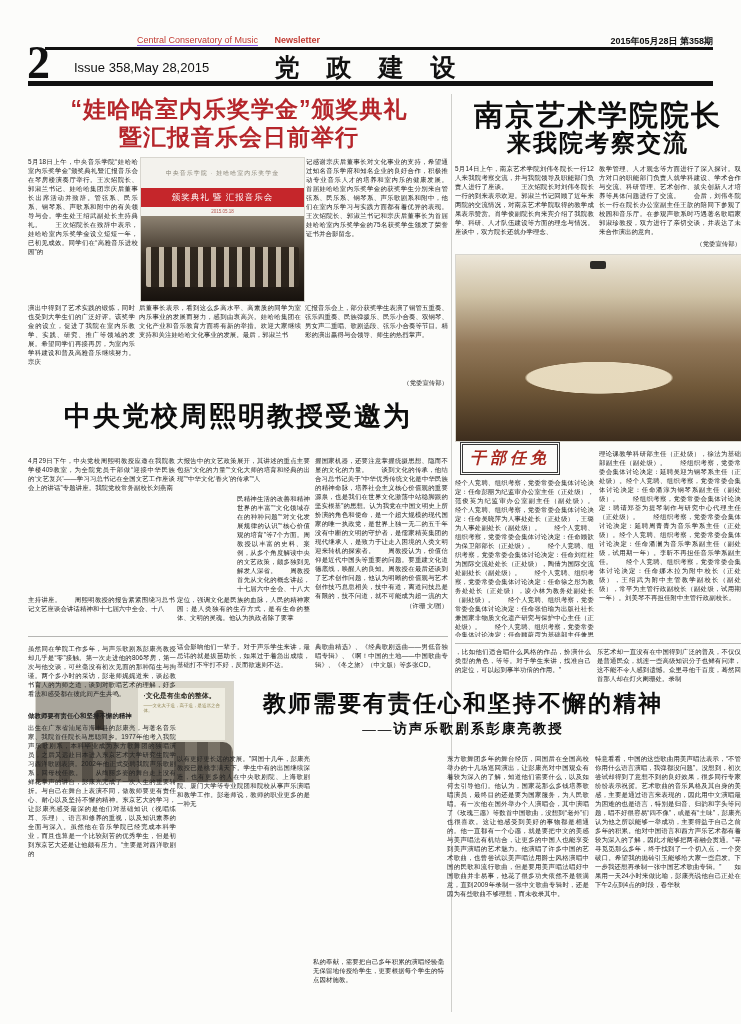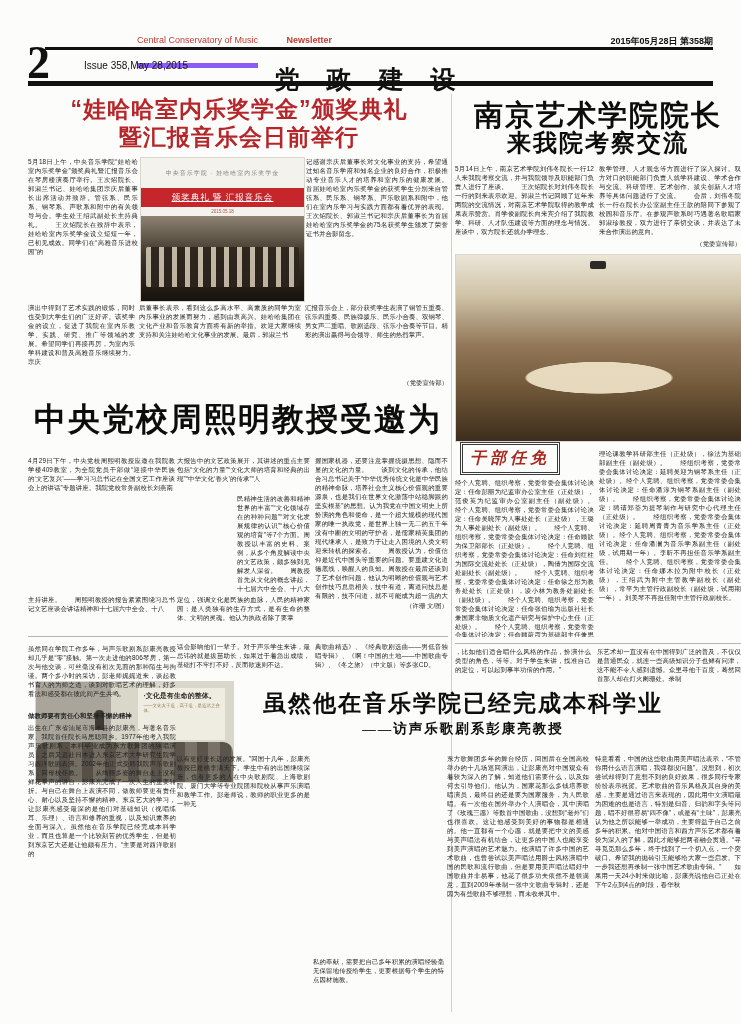--- a/index.html
+++ b/index.html
@@ -14,21 +14,21 @@
   .rule{background:#111;}
   .rule-thin{background:#b5b5b2;}
   .vdiv{background:#cfcfcb;}
   .seal{border:3px double #3a3a3a;color:#a8281f;font-weight:bold;font-style:italic;
         font-size:16px;letter-spacing:4px;padding:3px 7px;background:#fcfcfa;white-space:nowrap;}
   .photo{overflow:hidden;}
   
   .ap{display:flex;flex-direction:column;border:1px solid #d8d6cf;}
   .ap-top{height:30px;background:#f3f2ed;display:flex;align-items:center;justify-content:center;
           font-size:6px;color:#8a8578;letter-spacing:1px;}
-  .ap-band{height:19px;background:#c5262b;color:#fff;font-size:8.5px;text-align:center;line-height:19px;letter-spacing:1px;text-decoration:underline;}
+  .ap-band{height:19px;background:#c5262b;color:#fff;font-size:8.5px;text-align:center;line-height:19px;letter-spacing:1px;}
   .ap-date{height:9px;background:#f3f2ed;font-size:4.5px;text-align:center;color:#b2554f;line-height:9px;}
   .ap-stage{flex:1;position:relative;background:linear-gradient(180deg,#8d8272 0%,#40362b 45%,#17120e 100%);}
   .ap-people{position:absolute;left:5px;right:5px;bottom:14px;height:40px;border-radius:2px;
              background:repeating-linear-gradient(90deg,#d9cdb9 0 5px,#2c241c 5px 13px);opacity:.85;}
   
   .mp{background:
       radial-gradient(ellipse 120px 26px at 50% 66%,rgba(236,224,196,.95) 0 60%,rgba(236,224,196,0) 62%),
       linear-gradient(180deg,#ece6d8 0%,#cfc2a6 22%,#93795a 48%,#6f5738 72%,#3d2d1d 100%);
       border:1px solid #d8d6cf;position:relative;}
   .mp-proj{position:absolute;top:6px;left:47%;width:16px;height:8px;background:#2c2a26;border-radius:2px;}
@@ -37,38 +37,38 @@
   
   .lp{position:relative;background:linear-gradient(90deg,#a9a59b 0 38%,#d9d6ca 38% 100%);border:1px solid #d8d6cf;}
   .lp-screen{position:absolute;right:4%;top:6%;width:44%;height:52%;background:#efede2;padding:4px 5px;box-sizing:border-box;}
   .lp-s1{font-size:7px;font-weight:bold;color:#33302a;line-height:1.25;}
   .lp-s2{font-size:4.5px;color:#8a7d4a;margin-top:2px;}
   .lp-crowd{position:absolute;left:0;right:0;bottom:0;height:40%;
             background:repeating-linear-gradient(90deg,#4c463e 0 11px,#6e675c 11px 23px);
             border-radius:10px 10px 0 0;opacity:.9;}
   .lp-speaker{position:absolute;left:30%;top:28%;width:9px;height:20px;background:#3f3a33;border-radius:4px 4px 0 0;}
   .mast-en{font-size:9px;color:#c23a32;}
-  .mast-en .u{border-bottom:5px solid #8b5cf6;padding-bottom:18px;}
-  .mast-en .nl{font-weight:bold;margin-left:26px;}
+  .mast-en .u{border-bottom:1px solid #8b5cf6;padding-bottom:0;}
+  .mast-en .nl{font-weight:bold;margin-left:14px;}
   .subhead{font-weight:bold;}
 </style>
 </head>
 <body>
 
 <div class="page">
 
   <div class="abs mast-en" style="left:137px;top:35px;">
     <span class="u">Central Conservatory of Music</span>
     <span class="nl">Newsletter</span>
   </div>
   <div class="abs" style="right:28px;top:35px;font-size:9px;font-weight:bold;">2015年05月28日 第358期</div>
   <div class="abs rule" style="left:45px;top:47px;width:668px;height:3px;"></div>
   <div class="abs" style="left:27px;top:40px;font-size:46px;font-weight:bold;font-family:'Liberation Serif',serif;line-height:1;">2</div>
-  <div class="abs" style="left:84px;top:60px;font-size:10px;">Issue 358,May 28,2015</div>
-  <div class="abs" style="left:160px;top:63px;width:420px;text-align:center;font-size:25px;font-weight:bold;letter-spacing:10px;">党 政 建 设</div>
+  <div class="abs" style="left:74px;top:60px;font-size:13px;">Issue 358,May 28,2015</div>
+  <div class="abs" style="left:160px;top:51px;width:420px;text-align:center;font-size:25px;font-weight:bold;letter-spacing:10px;">党 政 建 设</div>
   <div class="abs rule" style="left:28px;top:81px;width:685px;height:5px;"></div>
 
   <div class="abs vdiv" style="left:451px;top:94px;width:1px;height:918px;"></div>
 
   <div class="abs red-h" style="left:28px;top:94px;width:422px;font-size:23px;">“娃哈哈室内乐奖学金”颁奖典礼</div>
   <div class="abs red-h" style="left:28px;top:122px;width:422px;font-size:23px;">暨汇报音乐会日前举行</div>
 
   <div class="abs jt" style="left:28px;top:158px;width:110px;height:140px;">5月18日上午，中央音乐学院“娃哈哈室内乐奖学金”颁奖典礼暨汇报音乐会在琴房楼演奏厅举行。王次炤院长、郭淑兰书记、娃哈哈集团宗庆后董事长出席活动并致辞。管弦系、民乐系、钢琴系、声歌系和附中的有关领导与会。学生处王绍武副处长主持典礼。　　王次炤院长在致辞中表示，娃哈哈室内乐奖学金设立短短一年，已初见成效。同学们在“高雅音乐进校园”的</div>
 
   <div class="abs photo ap" style="left:140px;top:157px;width:163px;height:143px;">
@@ -96,21 +96,21 @@
   <div class="abs photo mp" style="left:455px;top:254px;width:286px;height:186px;">
     <div class="mp-proj"></div>
     <div class="mp-chairs"></div>
   </div>
 
   <div class="abs seal" style="left:460px;top:442px;">干部任免</div>
   <div class="abs jt" style="left:455px;top:479px;width:139px;height:158px;">经个人竞聘、组织考察，党委常委会集体讨论决定：任命彭丽为纪监审办公室主任（正处级），范俊英为纪监审办公室副主任（副处级）。　　经个人竞聘、组织考察，党委常委会集体讨论决定：任命吴晓萍为人事处处长（正处级），王璐为人事处副处长（副处级）。　　经个人竞聘、组织考察，党委常委会集体讨论决定：任命顾歆为保卫部部长（正处级）。　　经个人竞聘、组织考察，党委常委会集体讨论决定：任命刘红柱为国际交流处处长（正处级），陶倩为国际交流处副处长（副处级）。　　经个人竞聘、组织考察，党委常委会集体讨论决定：任命徐之彤为教务处处长（正处级），凌小林为教务处副处长（副处级）。　　经个人竞聘、组织考察，党委常委会集体讨论决定：任命张伯瑜为出版社社长兼国家非物质文化遗产研究与保护中心主任（正处级）。　　经个人竞聘、组织考察，党委常委会集体讨论决定：任命顾蔚霞为基础部主任兼思政</div>
   <div class="abs jt" style="left:599px;top:450px;width:142px;height:188px;">理论课教学科研部主任（正处级），徐法为基础部副主任（副处级）。　　经组织考察，党委常委会集体讨论决定：延聘吴迎为钢琴系主任（正处级）。经个人竞聘、组织考察，党委常委会集体讨论决定：任命潘淳为钢琴系副主任（副处级）。　　经组织考察，党委常委会集体讨论决定：聘请郑荃为提琴制作与研究中心代理主任（正处级）。　　经组织考察，党委常委会集体讨论决定：延聘周青青为音乐学系主任（正处级）。经个人竞聘、组织考察，党委常委会集体讨论决定：任命潘澜为音乐学系副主任（副处级，试用期一年）。李昕不再担任音乐学系副主任。　　经个人竞聘、组织考察，党委常委会集体讨论决定：任命娜木拉为附中校长（正处级），王绍武为附中主管教学副校长（副处级），常平为主管行政副校长（副处级，试用期一年）。刘美琴不再担任附中主管行政副校长。</div>
   <div class="abs rule-thin" style="left:455px;top:643px;width:286px;height:1px;"></div>
 
-  <div class="abs blk-h" style="left:28px;top:398px;width:420px;font-size:32px;">中央党校周熙明教授受邀为</div>
+  <div class="abs blk-h" style="left:28px;top:398px;width:420px;font-size:27px;">中央党校周熙明教授受邀为</div>
 
   <div class="abs jt" style="left:28px;top:457px;width:147px;height:36px;">4月29日下午，中央党校周熙明教授应邀在我院教学楼409教室，为全院党员干部做“迎接中华民族的‘文艺复兴’——学习习总书记在全国文艺工作座谈会上的讲话”专题讲座。我院党校常务副校长刘燕南</div>
 
   <div class="abs photo lp" style="left:35px;top:493px;width:197px;height:100px;">
     <div class="lp-speaker"></div>
     <div class="lp-screen">
       <div class="lp-s1">·文化是有生命的整体。</div>
       <div class="lp-s2">——文化大于道，高于道，是道器之合体。</div>
     </div>
     <div class="lp-crowd"></div>
@@ -122,21 +122,21 @@
   <div class="abs jt" style="left:28px;top:596px;width:147px;height:32px;">主持讲座。　　周熙明教授的报告紧紧围绕习总书记文艺座谈会讲话精神和十七届六中全会、十八</div>
   <div class="abs jt" style="left:315px;top:457px;width:133px;height:144px;">握国家机器，还要注意掌握统摄思想、隐而不显的文化的力量。　　谈到文化的传承，他结合习总书记关于“中华优秀传统文化是中华民族的精神命脉，培养社会主义核心价值观的重要源泉，也是我们在世界文化激荡中站稳脚跟的坚实根基”的思想。认为我党在中国文明史上所扮演的角色和使命，是一个超大规模的现代国家的唯一执政党，是世界上独一无二的五千年没有中断的文明的守护者，是儒家精英集团的现代继承人，是致力于让走入困境的人类文明迎来转机的探索者。　　周教授认为，价值信仰是近代中国头等重要的问题。要重建文化道德底线，唤醒人的良知。周教授在最后还谈到了艺术创作问题，他认为明晰的价值观与艺术创作技巧息息相关，技中有道，离道问技总是有限的，技不问道，就不可能成为超一流的大师。　　周教授结合中国传统文化思想对中央的文艺政策进行了深度解读，其讲座语言生动、深入浅出，观点鲜明，受到与会师生热烈欢迎。</div>
   <div class="abs byline" style="left:315px;top:602px;width:133px;">（许珊 文/图）</div>
   <div class="abs rule-thin" style="left:28px;top:636px;width:420px;height:1px;"></div>
 
   <div class="abs jt" style="left:177px;top:643px;width:133px;height:26px;">话会影响他们一辈子。对于声乐学生来讲，最忌讳的就是拔苗助长，如果过于着急出成绩，基础打不牢打不好，反而欲速则不达。</div>
   <div class="abs jt" style="left:315px;top:643px;width:133px;height:26px;">典歌曲精选》、《经典歌剧选曲——男低音独唱专辑》、《啊！中国的土地——中国歌曲专辑》、《冬之旅》（中文版）等多张CD。</div>
   <div class="abs jt" style="left:455px;top:648px;width:136px;height:36px;">，比如他们适合唱什么风格的作品，扮演什么类型的角色，等等。对于学生来讲，找准自己的定位，可以起到事半功倍的作用。”</div>
   <div class="abs jt" style="left:597px;top:648px;width:144px;height:36px;">乐艺术却一直没有在中国得到广泛的普及，不仅仅是普通民众，就连一些高级知识分子也鲜有问津，这不能不令人感到遗憾。众里寻他千百度，蓦然回首那人却在灯火阑珊处。录制</div>
 
-  <div class="abs blk-h" style="left:185px;top:688px;width:556px;font-size:23px;">虽然他在音乐学院已经完成本科学业</div>
+  <div class="abs blk-h" style="left:185px;top:688px;width:556px;font-size:23px;">教师需要有责任心和坚持不懈的精神</div>
   <div class="abs blk-h" style="left:185px;top:720px;width:556px;font-size:13.5px;font-family:'Liberation Serif',serif;">——访声乐歌剧系彭康亮教授</div>
 
   <div class="abs jt" style="left:28px;top:645px;width:148px;height:64px;">虽然同在学院工作多年，与声乐歌剧系彭康亮教授却几乎是“零”接触。第一次走进他的806琴房，第一次与他交谈，可丝毫没有初次见面的那种陌生与拘谨。两个多小时的采访，彭老师娓娓道来，谈起教书育人的为师之道，谈到对歌唱艺术的理解，好多看法和感受都在彼此间产生共鸣。</div>
   <div class="abs jt subhead" style="left:28px;top:712px;width:148px;height:10px;">做教师要有责任心和坚持不懈的精神</div>
   <div class="abs jt" style="left:28px;top:724px;width:148px;height:288px;">出生在广东省汕尾市海丰县的彭康亮，与著名音乐家、我院首任院长马思聪同乡。1977年他考入我院声乐歌剧系，本科毕业成为东方歌舞团的独唱演员，之后又远赴日本进入东京艺术大学研究生院学习西洋歌剧表演。2002年他正式受聘我院声乐歌剧系，回母校任教。　　从绚丽多姿的舞台走上没有鲜花掌声的讲台，彭康亮完成了一次人生的重要转折。与自己在舞台上表演不同，做教师要更有责任心、耐心以及坚持不懈的精神。东京艺大的学习，让彭康亮感受最深的是他们对基础知识（视唱练耳、乐理）、语言和修养的重视，以及知识素养的全面与深入。虽然他在音乐学院已经完成本科学业，而且也算是一个比较刻苦的优秀学生，但是初到东京艺大还是让他颇有压力。“主要是对西洋歌剧的</div>
 
   <div class="abs jt" style="left:177px;top:755px;width:133px;height:257px;">以有更好更长远的发展。”回国十几年，彭康亮教授已是桃李满天下。学生中有的出国继续深造，也有更多的人在中央歌剧院、上海歌剧院、厦门大学等专业院团和院校从事声乐演唱和教学工作。彭老师说，教师的职业更多的是一种无</div>
 
   <div class="abs jt" style="left:313px;top:958px;width:131px;height:54px;">私的奉献，需要把自己多年积累的演唱经验毫无保留地传授给学生，更要根据每个学生的特点因材施教。</div>
 

